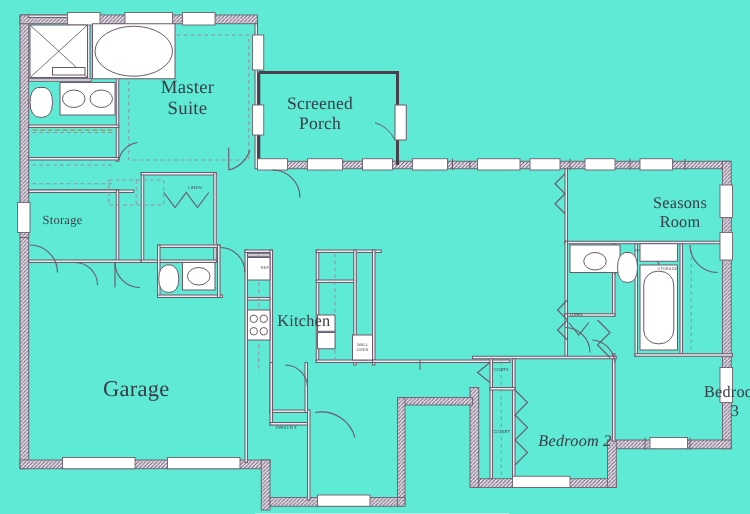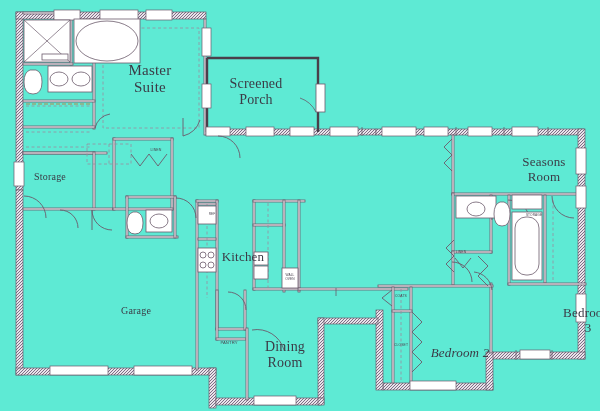--- a/index.html
+++ b/index.html
@@ -291,23 +291,21 @@
 
 </svg>
 
 <div class="room-label" style="left:150px;top:79px;transform:translate(-50%,-50%);font-size:15px;">Master
 Suite</div>
 <div class="room-label" style="left:256px;top:92px;transform:translate(-50%,-50%);font-size:14px;">Screened
 Porch</div>
 <div class="room-label" style="left:50px;top:177px;transform:translate(-50%,-50%);font-size:10px;">Storage</div>
 <div class="room-label" style="left:544px;top:170px;transform:translate(-50%,-50%);font-size:13px;">Seasons Room</div>
 <div class="room-label" style="left:243px;top:239px;transform:translate(-50%,-50%);font-size:13px;margin-top:18px;">Kitchen</div>
-<div class="room-label" style="left:109px;top:311px;transform:translate(-50%,-50%);font-size:10px;margin-left:27px;">Garage</div>
-<div class="room-label" style="left:285px;top:355px;transform:translate(-50%,-50%);font-size:14px;">Dining
-Room</div>
+<div class="room-label" style="left:109px;top:311px;transform:translate(-50%,-50%);font-size:18px;">Garage</div>
 <div class="room-label" style="left:460px;top:353px;transform:translate(-50%,-50%);font-size:13px;font-style:italic;">Bedroom 2</div>
 <div class="room-label" style="left:540px;top:321px;transform:translate(-50%,-50%);font-size:13px;margin-left:48px;">Bedroom 3</div>
 
 <div class="tiny-label" style="left:156px;top:150px;transform:translate(-50%,-50%);font-size:3.6px;">LINEN</div>
 <div class="tiny-label" style="left:461px;top:252px;transform:translate(-50%,-50%);font-size:3.4px;">LINEN</div>
 <div class="tiny-label" style="left:534px;top:215px;transform:translate(-50%,-50%);font-size:3.2px;">STORAGE</div>
 <div class="tiny-label" style="left:212px;top:214px;transform:translate(-50%,-50%);font-size:3.2px;">REF</div>
 <div class="tiny-label" style="left:290px;top:278px;transform:translate(-50%,-50%);font-size:3.2px;white-space:pre-line;line-height:1.1;">WALL
 OVEN</div>
 <div class="tiny-label" style="left:229px;top:342px;transform:translate(-50%,-50%);font-size:4.2px;">PANTRY</div>

